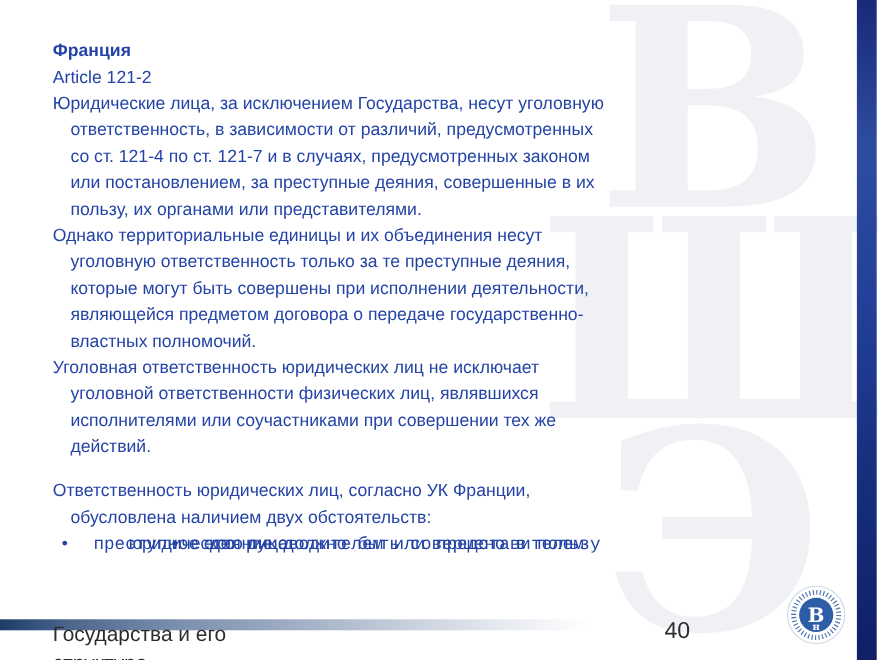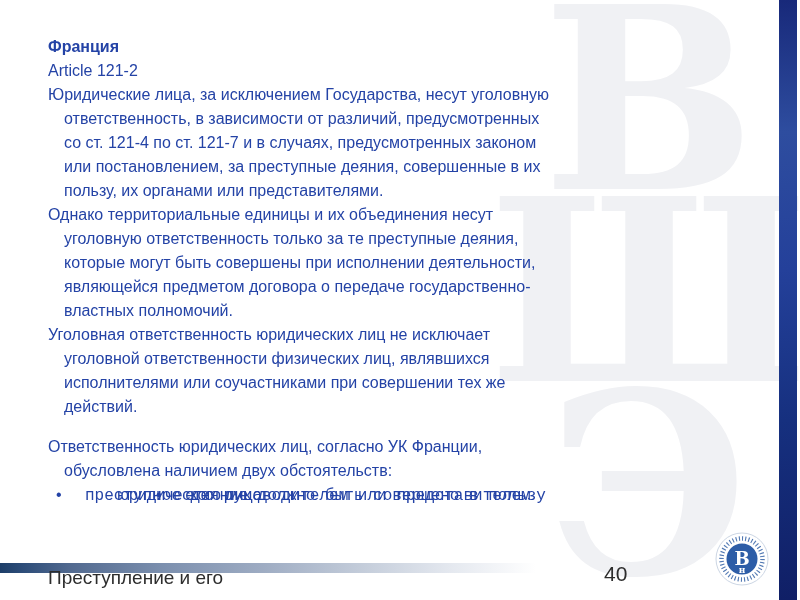--- a/index.html
+++ b/index.html
@@ -49,21 +49,21 @@
       <div class="wm-letter">В</div>
       <div class="wm-letter">Ш</div>
       <div class="wm-letter">Э</div>
     </div>
 
   <div class="content"><div class="line title first">Франция</div><div class="line body first">Article 121-2</div><div class="line body first">Юридические лица, за исключением Государства, несут уголовную</div><div class="line body cont">ответственность, в зависимости от различий, предусмотренных</div><div class="line body cont">со ст. 121-4 по ст. 121-7 и в случаях, предусмотренных законом</div><div class="line body cont">или постановлением, за преступные деяния, совершенные в их</div><div class="line body cont">пользу, их органами или представителями.</div><div class="line body first">Однако территориальные единицы и их объединения несут</div><div class="line body cont">уголовную ответственность только за те преступные деяния,</div><div class="line body cont">которые могут быть совершены при исполнении деятельности,</div><div class="line body cont">являющейся предметом договора о передаче государственно-</div><div class="line body cont">властных полномочий.</div><div class="line body first">Уголовная ответственность юридических лиц не исключает</div><div class="line body cont">уголовной ответственности физических лиц, являвшихся</div><div class="line body cont">исполнителями или соучастниками при совершении тех же</div><div class="line body cont">действий.</div><div class="spacer"></div><div class="line body first">Ответственность юридических лиц, согласно УК Франции,</div><div class="line body cont">обусловлена наличием двух обстоятельств:</div><div class="line bullet bullet-first"><span class="bullet">•</span><span>преступное деяние должно быть совершено в пользу</span></div><div class="line bullet bullet-cont">юридического лица</div><div class="line bullet bullet-first"><span class="bullet">•</span><span>его руководителем или представителем</span></div></div>
 
   <div class="footer-bar"></div>
 
   <div class="footer-title">
-    <div>Преступление и его</div>
+    <div>Государства и его</div>
     <div>структура</div>
   </div>
 
   <div class="page-number">40</div>
 
   <svg class="logo" viewBox="0 0 54 54">
     <circle cx="27" cy="27" r="26" fill="#ffffff" stroke="#ccd6e4" stroke-width="1"></circle>
     <circle cx="27" cy="27" r="20.5" fill="none" stroke="#3a66a8" stroke-width="4.5" stroke-dasharray="1.1 2.1" opacity="0.88"></circle>
     <circle cx="27" cy="27" r="15.5" fill="#2d5da7"></circle>
     <text x="27" y="33" text-anchor="middle" font-family="DejaVu Serif, serif" font-size="18" font-weight="bold" fill="#ffffff">В</text>

